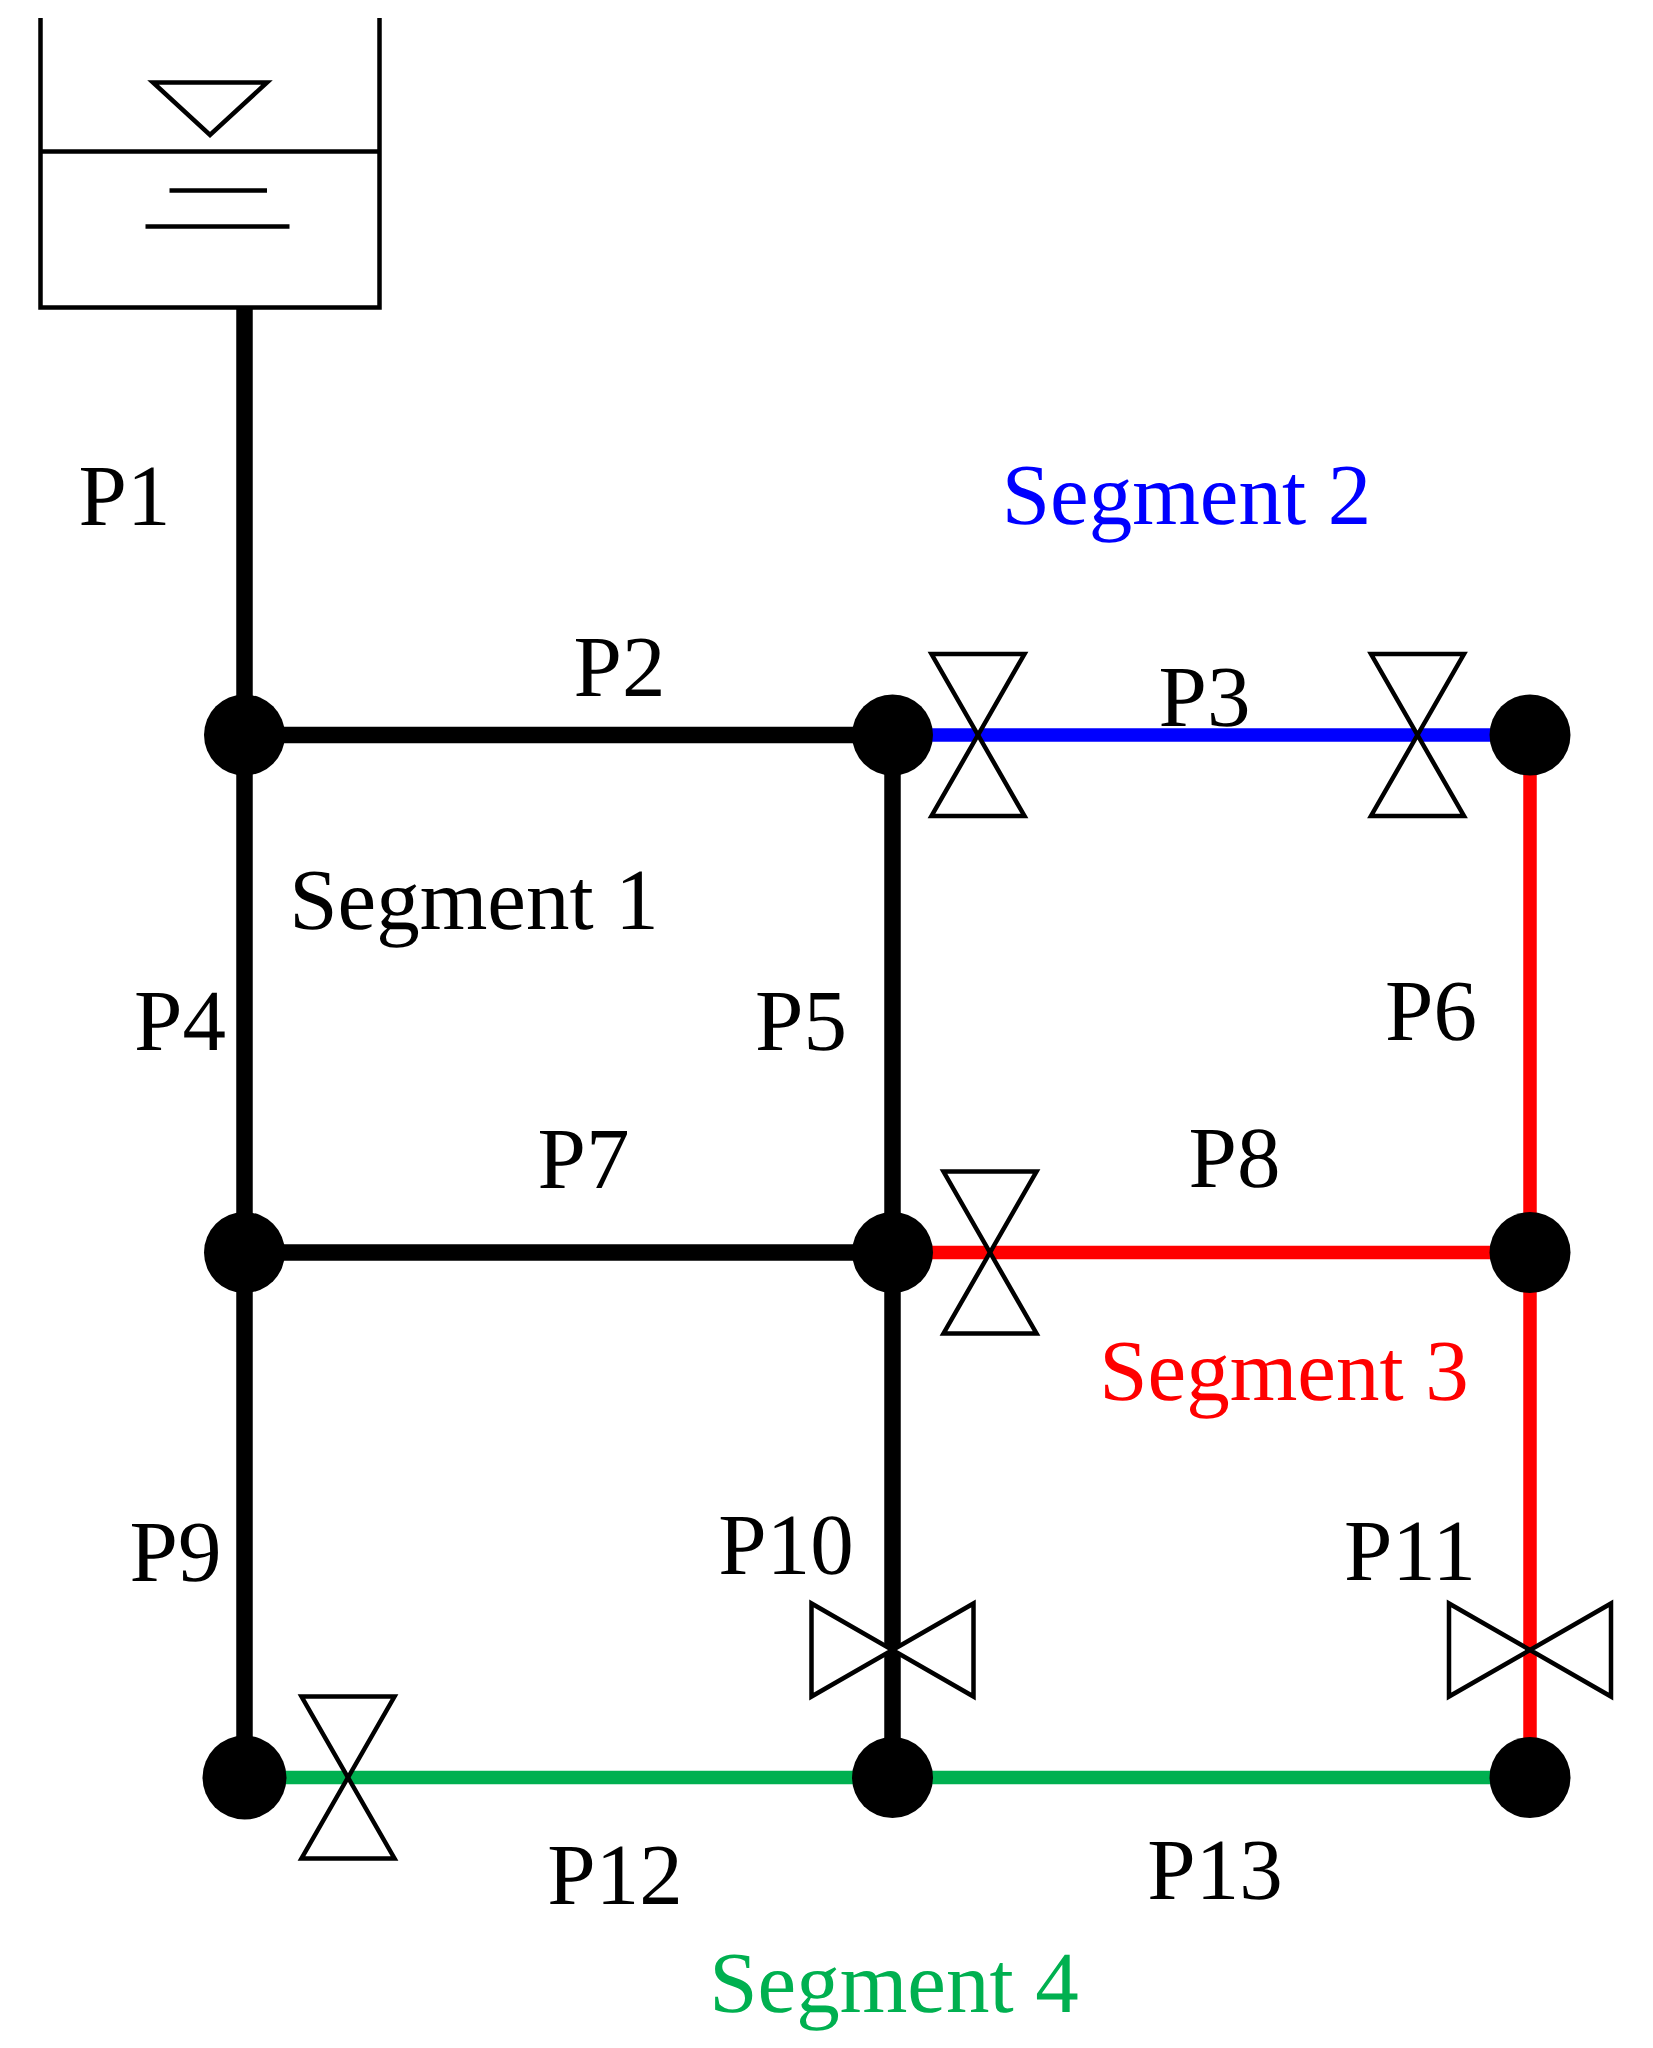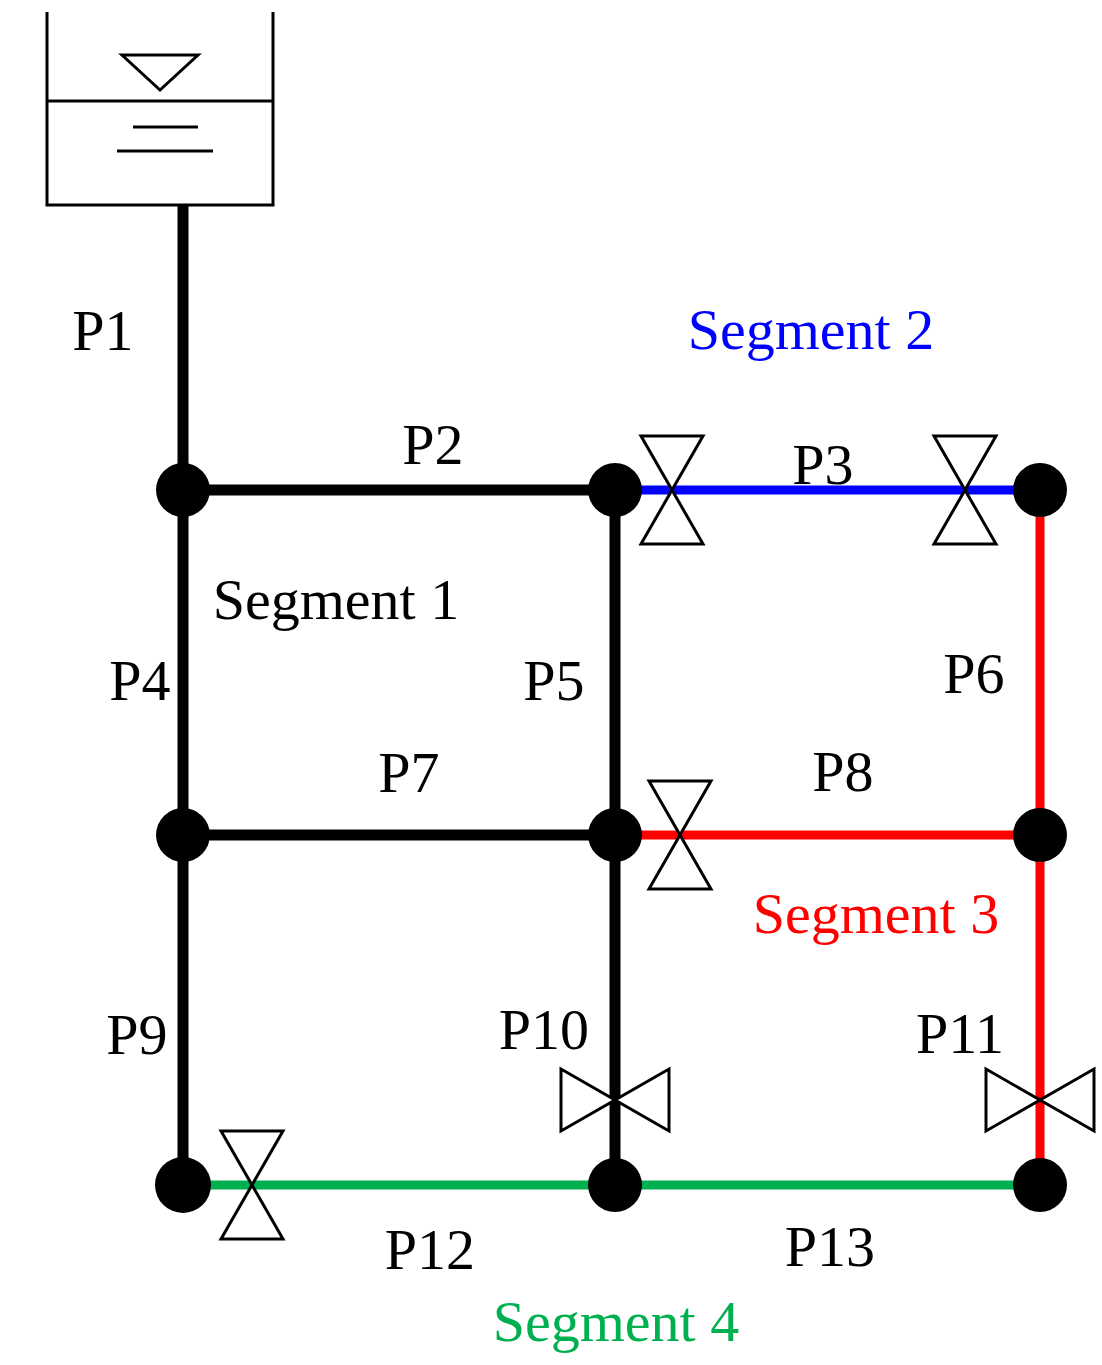--- a/index.html
+++ b/index.html
@@ -6,21 +6,20 @@
     margin: 0;
     padding: 0;
     background: #ffffff;
   }
   .canvas {
     position: relative;
     width: 992px;
     height: 1365px;
     background: #ffffff;
     font-family: "Liberation Serif", serif;
-    padding-left: 20px;
   }
   svg { display: block; }
   .pipe-black {
     stroke-width: 11;
     stroke-linecap: butt;
   }
   .pipe-colored {
     stroke-width: 9;
     stroke-linecap: butt;
   }

